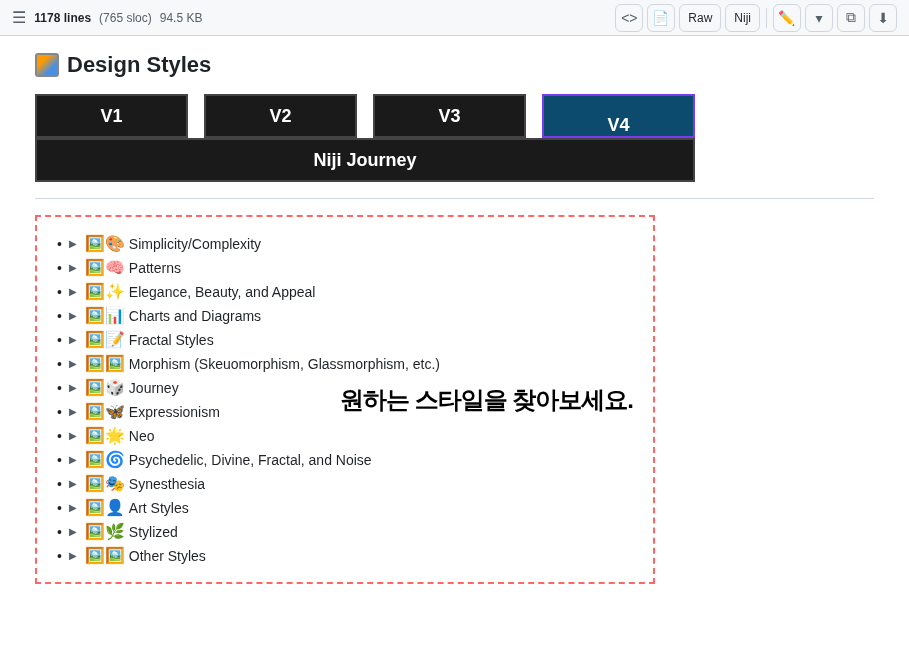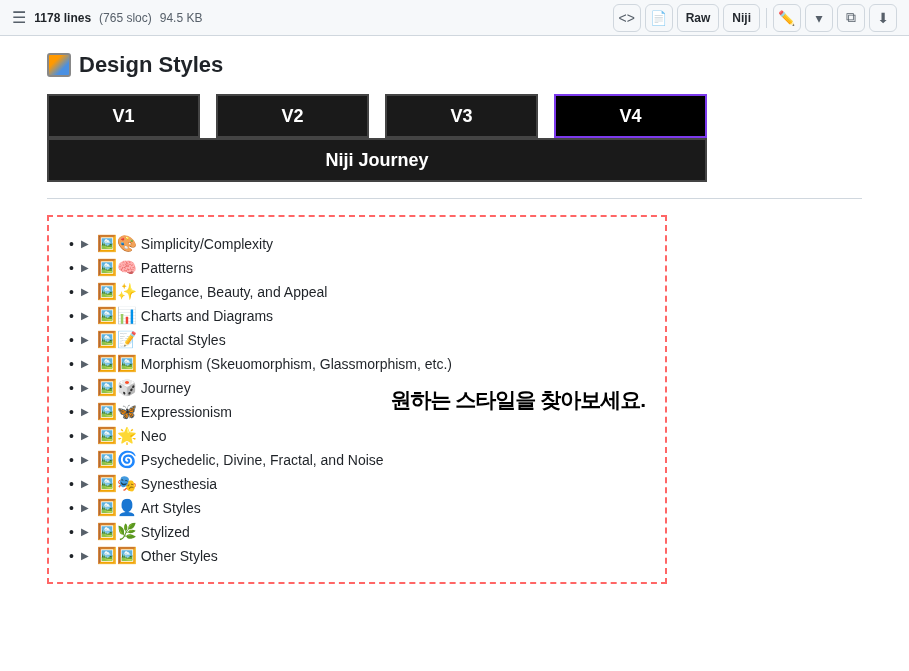--- a/index.html
+++ b/index.html
@@ -45,21 +45,20 @@
       justify-content: center;
       padding: 3px 8px;
       border: 1px solid #d0d7de;
       border-radius: 6px;
       background: #f6f8fa;
       cursor: pointer;
       font-size: 12px;
       color: #24292f;
       height: 28px;
       gap: 4px;
-      font-weight: bold;
     }
     .toolbar-icon-btn {
       display: flex;
       align-items: center;
       justify-content: center;
       width: 28px;
       height: 28px;
       border: 1px solid #d0d7de;
       border-radius: 6px;
       background: #f6f8fa;
@@ -68,21 +67,21 @@
     }
     .divider-v {
       width: 1px;
       height: 20px;
       background: #d0d7de;
       margin: 0 2px;
     }
 
     
     .main-content {
-      padding: 16px 47px;
+      padding: 16px 35px;
     }
 
     
     .page-header {
       display: flex;
       align-items: center;
       gap: 8px;
       margin-bottom: 16px;
     }
     .page-icon {
@@ -121,22 +120,23 @@
       color: #fff;
       border: 2px solid #444;
       display: flex;
       align-items: center;
       justify-content: center;
       font-size: 18px;
       font-weight: 600;
       cursor: pointer;
     }
     .version-btn.active {
-      background: #000000;
+      background: #0c4a6e;
       border-color: #7c3aed;
+      align-items: flex-end;
     }
     .niji-btn {
       width: 100%;
       height: 44px;
       background: #1a1a1a;
       color: #fff;
       border: 2px solid #444;
       display: flex;
       align-items: center;
       justify-content: center;
@@ -184,21 +184,21 @@
       font-size: 16px;
       vertical-align: middle;
     }
 
     
     .overlay-text {
       position: absolute;
       right: 20px;
       top: 50%;
       transform: translateY(-50%);
-      font-size: 21px;
+      font-size: 24px;
       font-weight: 900;
       color: #000;
       font-family: 'Malgun Gothic', 'Apple SD Gothic Neo', sans-serif;
       pointer-events: none;
       white-space: nowrap;
       letter-spacing: -1px;
     }
   </style>
 </head>
 <body>

